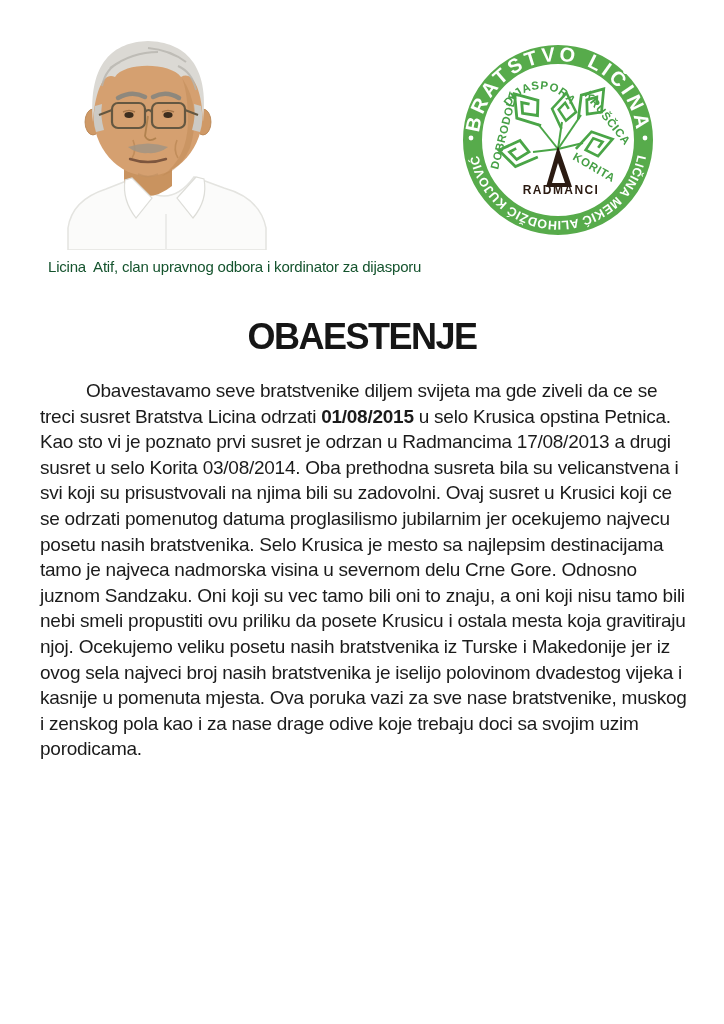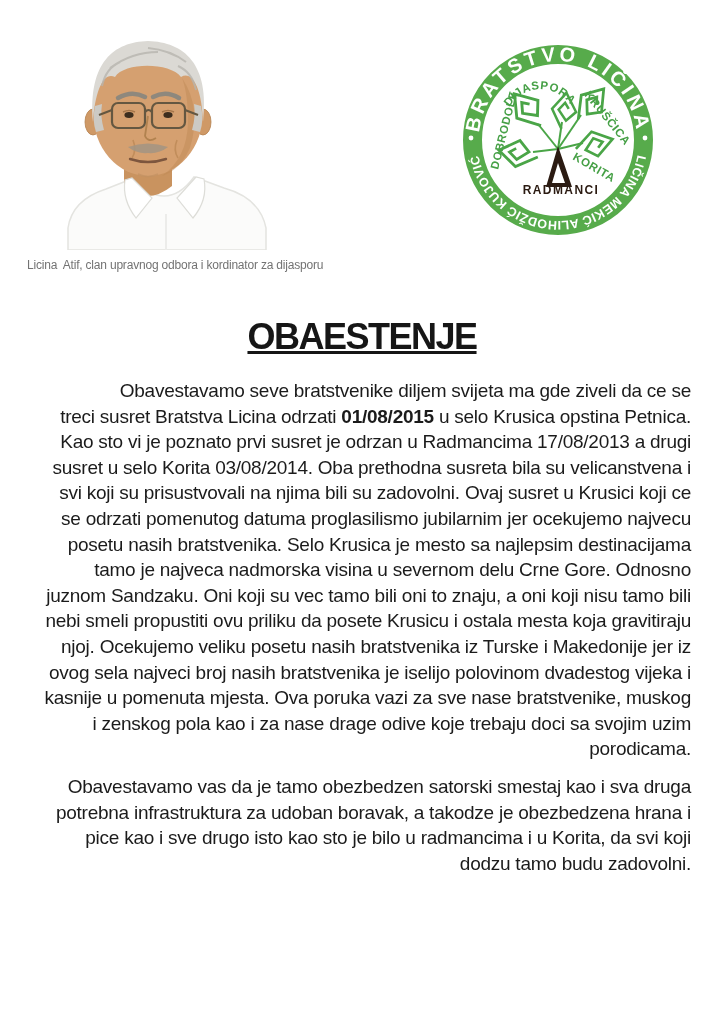--- a/index.html
+++ b/index.html
@@ -11,39 +11,37 @@
     font-family:"Liberation Sans", sans-serif;
     color:#1b1b1b;
   }
   .portrait{
     position:absolute;left:62px;top:28px;width:216px;height:224px;
   }
   .logo{
     position:absolute;left:460px;top:42px;width:196px;height:196px;
   }
   .photo-caption{
-    position:absolute;left:27px;top:258px;
-    font-size:12px;letter-spacing:-0.2px;color:#737373;
+    position:absolute;left:48px;top:258px;
+    font-size:15px;letter-spacing:-0.2px;color:#14532d;
     white-space:pre;
   }
   .heading{
     position:absolute;left:0;top:316px;width:724px;
     margin:0;text-align:center;
     font-size:36px;font-weight:700;letter-spacing:-1.5px;
     color:#161616;
-    text-decoration:underline;
   }
   .body-text{
     position:absolute;left:40px;top:378px;width:651px;
   }
   .body-text p{
     margin:0 0 12px 0;
     font-size:19px;line-height:25.6px;letter-spacing:-0.25px;
     color:#1b1b1b;
-    text-align:right;
   }
   .body-text p.first{ text-indent:46px; }
   .body-text strong{ font-weight:700; }
   svg text{ font-family:"Liberation Sans", sans-serif; }
 </style>
 </head>
 <body>
 
 <div class="page">
 
@@ -143,16 +141,15 @@
       <path fill-rule="evenodd" fill="#2b1b12" d="M98,104 L86,145 L112,145 Z M98,121 L92,141 L105,141 Z"></path>
     </svg>
   </div>
 
   <div class="photo-caption">Licina  Atif, clan upravnog odbora i kordinator za dijasporu</div>
 
   <h1 class="heading">OBAESTENJE</h1>
 
   <div class="body-text">
     <p class="first"><span>Obavestavamo seve bratstvenike diljem svijeta ma gde ziveli da ce se treci susret Bratstva Licina odrzati </span><strong>01/08/2015</strong><span> u selo Krusica opstina Petnica. Kao sto vi je poznato prvi susret je odrzan u Radmancima 17/08/2013  a drugi susret u selo Korita 03/08/2014. Oba prethodna susreta bila su velicanstvena i svi koji su prisustvovali na njima bili su zadovolni. Ovaj susret u Krusici koji ce se odrzati pomenutog datuma proglasilismo jubilarnim jer ocekujemo najvecu posetu nasih bratstvenika. Selo Krusica je mesto sa najlepsim destinacijama tamo je najveca nadmorska visina u severnom delu Crne Gore. Odnosno juznom Sandzaku. Oni koji su vec tamo bili oni to znaju, a oni koji nisu tamo bili nebi smeli propustiti ovu priliku da posete Krusicu i ostala mesta koja gravitiraju njoj. Ocekujemo veliku posetu nasih bratstvenika iz Turske i Makedonije jer iz ovog sela najveci broj nasih bratstvenika je iselijo polovinom dvadestog vijeka i kasnije u pomenuta mjesta. Ova poruka vazi za sve nase bratstvenike, muskog i zenskog pola kao i za nase drage odive koje trebaju doci sa svojim uzim porodicama.</span></p>
-    <p>Obavestavamo vas da je tamo obezbedzen satorski smestaj kao i sva druga potrebna infrastruktura za udoban boravak, a takodze je obezbedzena hrana i pice kao i sve drugo isto kao sto je bilo u radmancima i u Korita, da svi koji dodzu tamo budu zadovolni.</p>
   </div>
 
 </div>
 
 </body></html>

